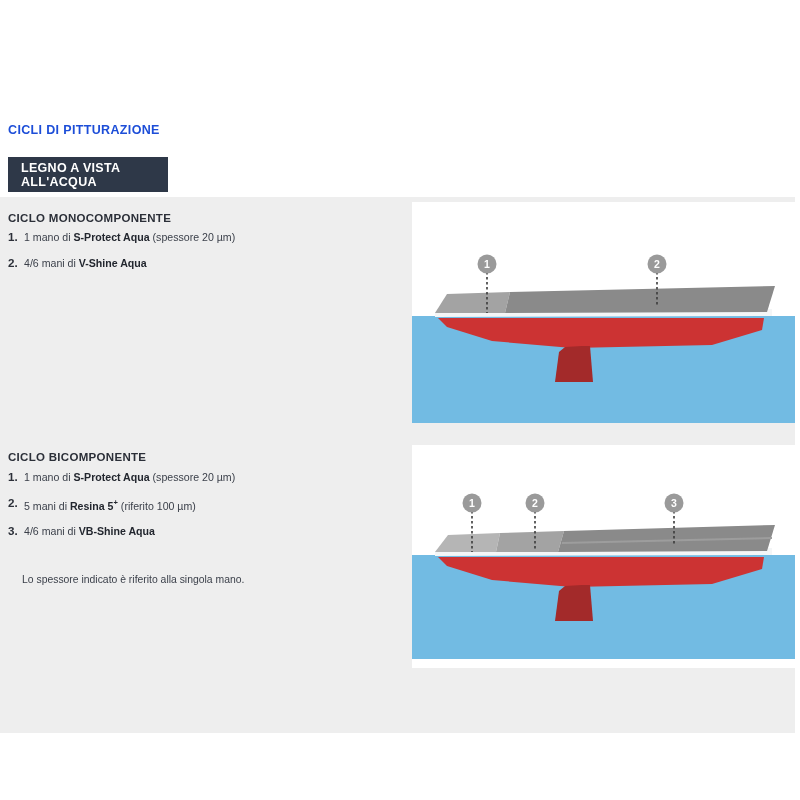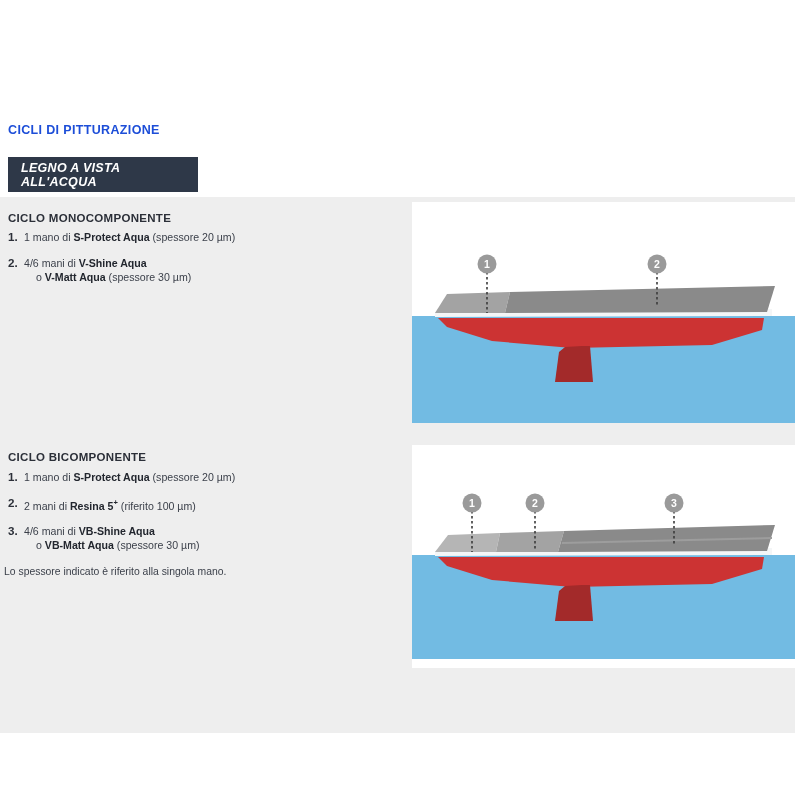--- a/index.html
+++ b/index.html
@@ -14,24 +14,24 @@
   .page{position:absolute;left:0;top:0;width:800px;height:800px;}
 
   
   .main-title{
     position:absolute;left:8px;top:123px;
     font-size:12.5px;font-weight:bold;letter-spacing:.35px;
     color:#1d4ed8;
   }
   .badge-tag{
     position:absolute;left:8px;top:157px;
-    width:190px;height:35px;
+    width:160px;height:35px;
     background:#2e3848;
     display:flex;align-items:center;
-    box-sizing:border-box;padding-left:13px;font-style:italic;
+    box-sizing:border-box;padding-left:13px;
   }
   .badge-tag span{
     color:#ffffff;font-size:12.5px;font-weight:bold;letter-spacing:.3px;
   }
 
   
   .panel{position:absolute;left:0;background:#eeeeee;}
   #panel-mono{top:197px;width:795px;height:289px;}
   #panel-bi{top:440px;width:795px;height:293px;}
 
@@ -54,22 +54,22 @@
   }
   .step .num{
     position:absolute;left:0;top:0;
     font-weight:bold;font-size:11.6px;color:#2b2f38;
   }
   .step b{font-weight:bold;color:#22262e;}
   .step .sub{display:block;padding-left:12px;}
   .sup{font-size:7.5px;vertical-align:super;}
 
   .note{
-    position:absolute;left:4px;
-    font-size:10.4px;color:#3a3f49;
+    position:absolute;left:22px;
+    font-size:10.4px;color:#3a3f49;margin-top:8px;
   }
   #panel-mono .note{top:292px;}
   #panel-bi .note{top:126px;}
 
   
   .illus{
     position:absolute;top:5px;right:0;
     width:383px;height:221px;
     background:#ffffff;
     overflow:hidden;
@@ -95,21 +95,20 @@
     <div class="steps">
 
       <div class="step">
         <span class="num">1.</span>
         <span>1 mano di </span><b>S-Protect Aqua</b><span> (spessore 20 µm)</span>
       </div>
 
       <div class="step">
         <span class="num">2.</span>
         <span>4/6 mani di </span><b>V-Shine Aqua</b>
-        <span class="sub"><span>o </span><b>V-Matt Aqua</b><span>  (spessore 30 µm)</span></span>
       </div>
 
     </div>
 
     <div class="note">Lo spessore indicato è riferito alla singola mano.</div>
 
     <div class="illus">
       <svg viewBox="0 0 383 221" xmlns="http://www.w3.org/2000/svg">
         <rect x="0" y="0" width="383" height="221" fill="#ffffff"></rect>
 
@@ -146,27 +145,26 @@
 
     <div class="steps">
 
       <div class="step">
         <span class="num">1.</span>
         <span>1 mano di </span><b>S-Protect Aqua</b><span> (spessore 20 µm)</span>
       </div>
 
       <div class="step">
         <span class="num">2.</span>
-        <span>2 mani di </span><b>Resina 5</b><b class="sup">+</b><span> (riferito 100 µm)</span>
+        <span>5 mani di </span><b>Resina 5</b><b class="sup">+</b><span> (riferito 100 µm)</span>
       </div>
 
       <div class="step">
         <span class="num">3.</span>
         <span>4/6 mani di </span><b>VB-Shine Aqua</b>
-        <span class="sub"><span>o </span><b>VB-Matt Aqua</b><span>  (spessore 30 µm)</span></span>
       </div>
 
     </div>
 
     <div class="note">Lo spessore indicato è riferito alla singola mano.</div>
 
     <div class="illus">
       <svg viewBox="0 0 383 223" xmlns="http://www.w3.org/2000/svg">
         <rect x="0" y="0" width="383" height="223" fill="#ffffff"></rect>
 

